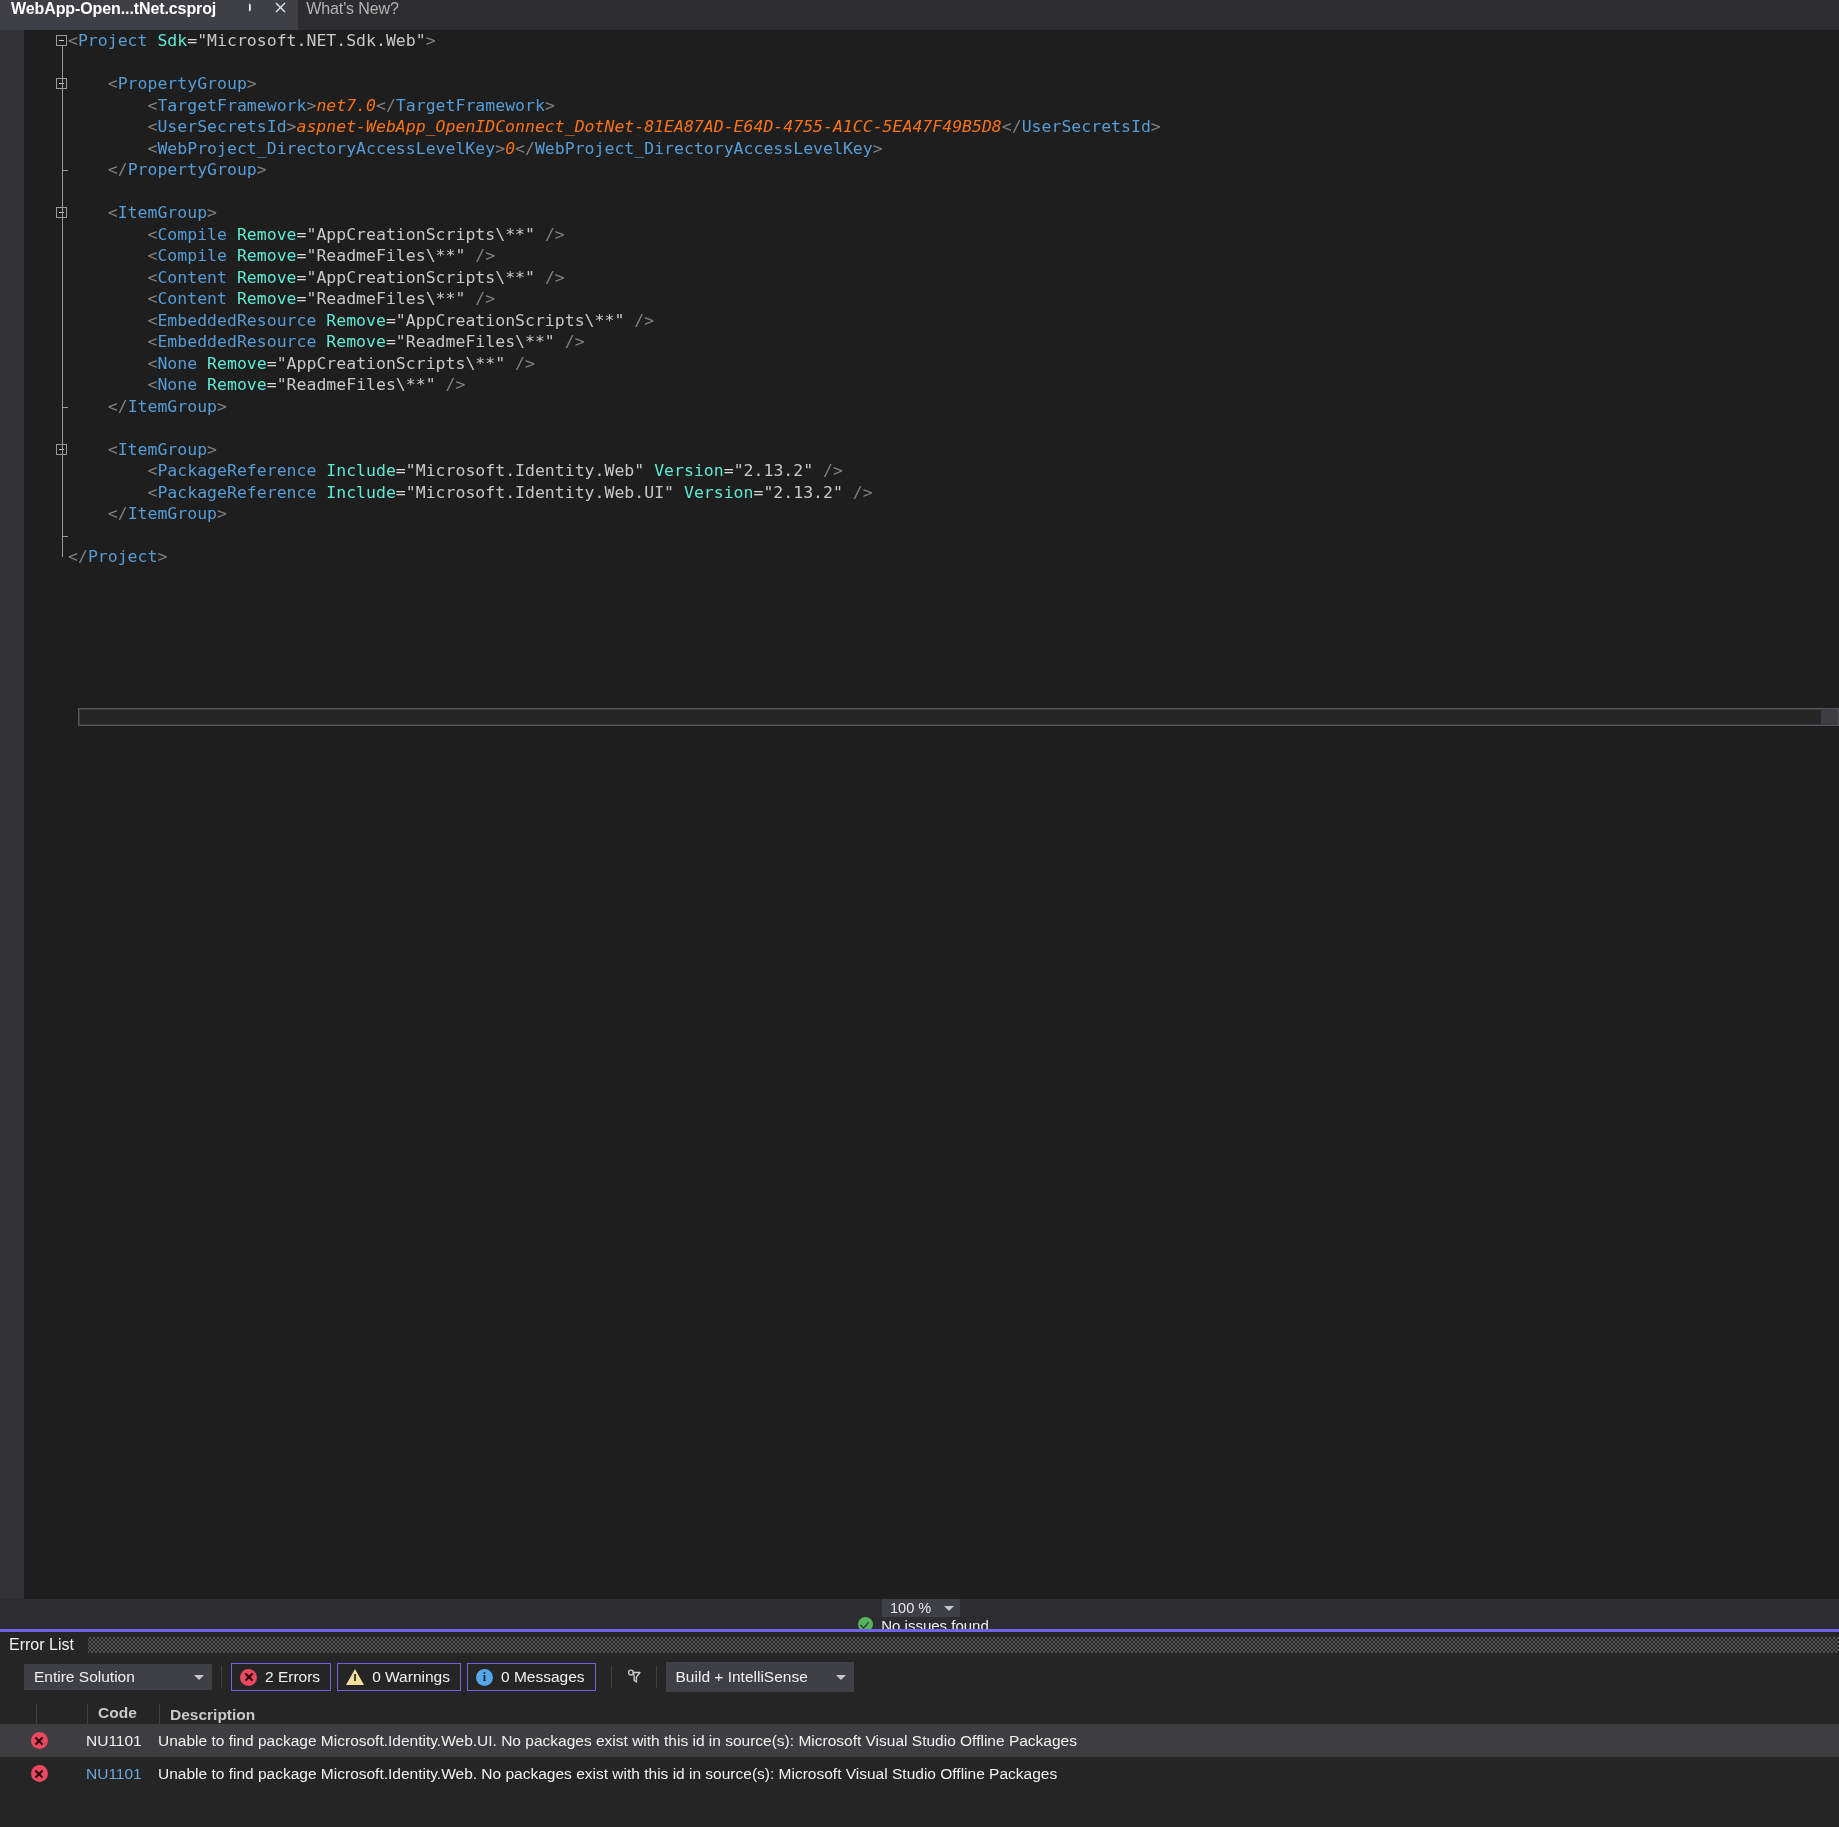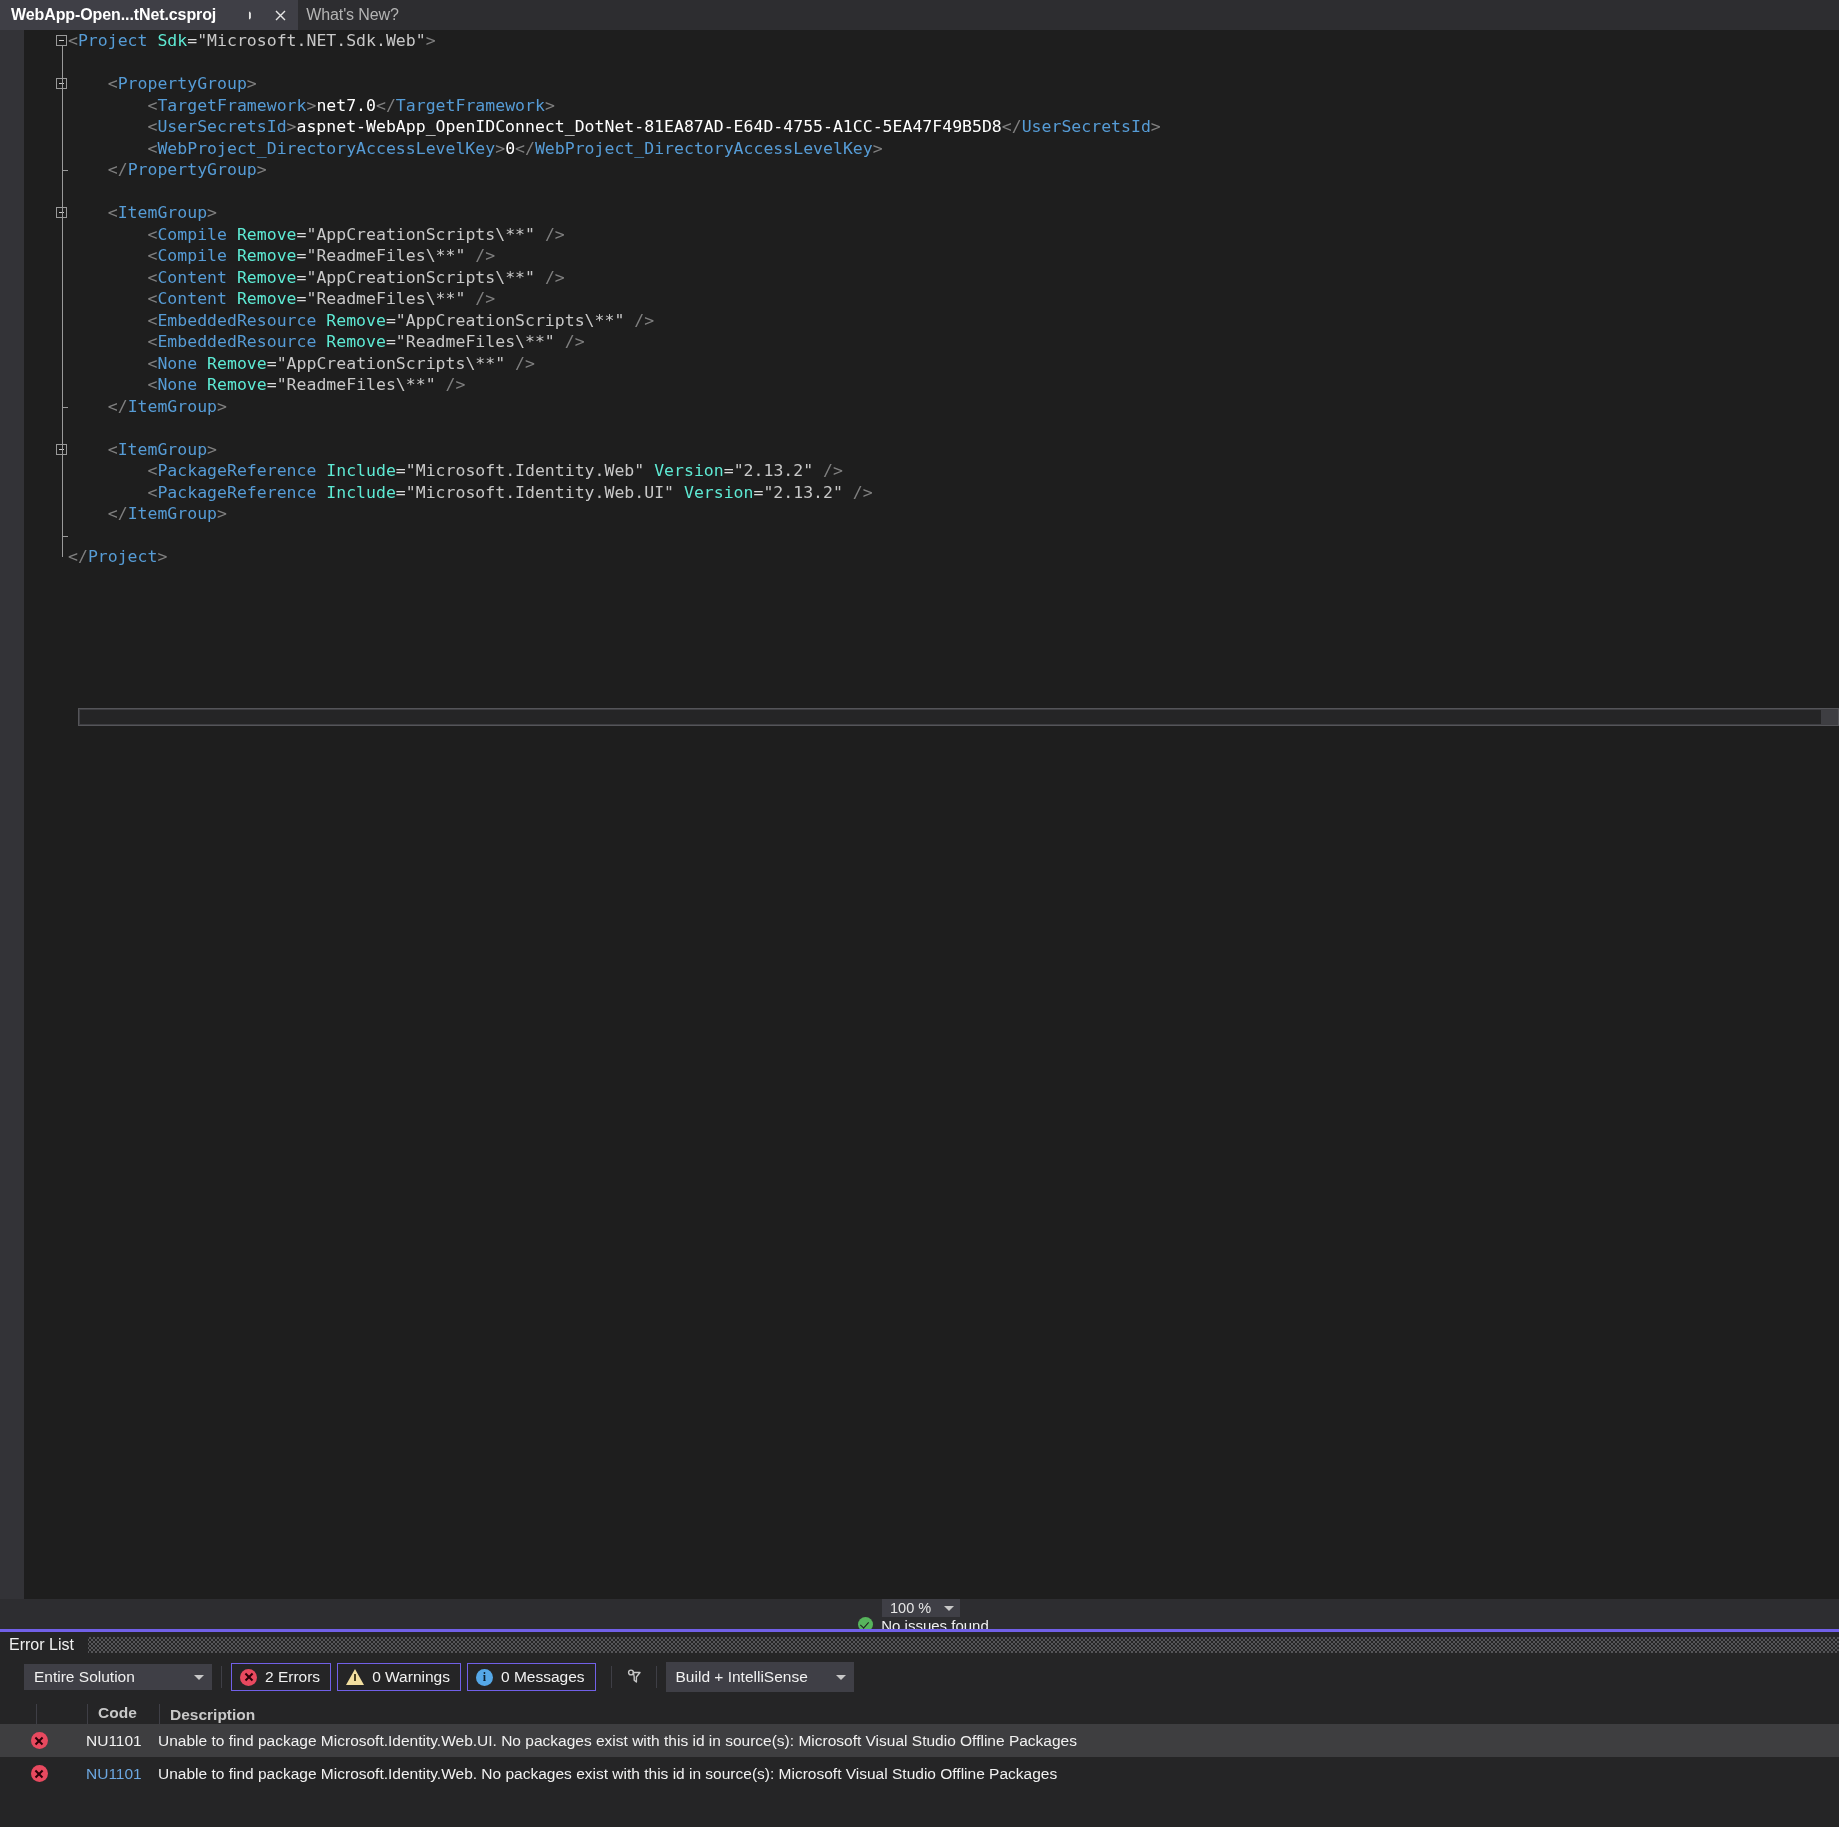--- a/index.html
+++ b/index.html
@@ -19,21 +19,20 @@
   
   .tabbar {
     height: 30px;
     background: #2d2d30;
     display: flex;
     align-items: stretch;
     border-bottom: 1px solid #2d2d30;
   }
   .tab {
     display: flex;
-    align-items: center;
     padding: 0 8px 0 11px;
     font-size: 16px;
     letter-spacing: -0.1px;
     white-space: nowrap;
     height: 30px;
     box-sizing: border-box;
     gap: 12px;
   }
   .tab.active {
     background: #3f3f46;
@@ -112,21 +111,21 @@
   }
   .vend {
     position: absolute;
     width: 6px;
     height: 1px;
     background: #9a9a9a;
     left: 37.5px;
   }
   .tok-tag    { color: #569cd6; }
   .tok-attr   { color: #5eead4; }
-  .tok-txt    { color: #ffffff; }
+  .tok-txt    { color: #f97316; font-style: italic; }
   .tok-val    { color: #c8c8c8; }
   .tok-eq     { color: #dcdcdc; }
   .tok-punc   { color: #808080; }
 
   
   .h-scroll {
     position: absolute;
     left: 78px;
     right: 0;
     top: 678px;

